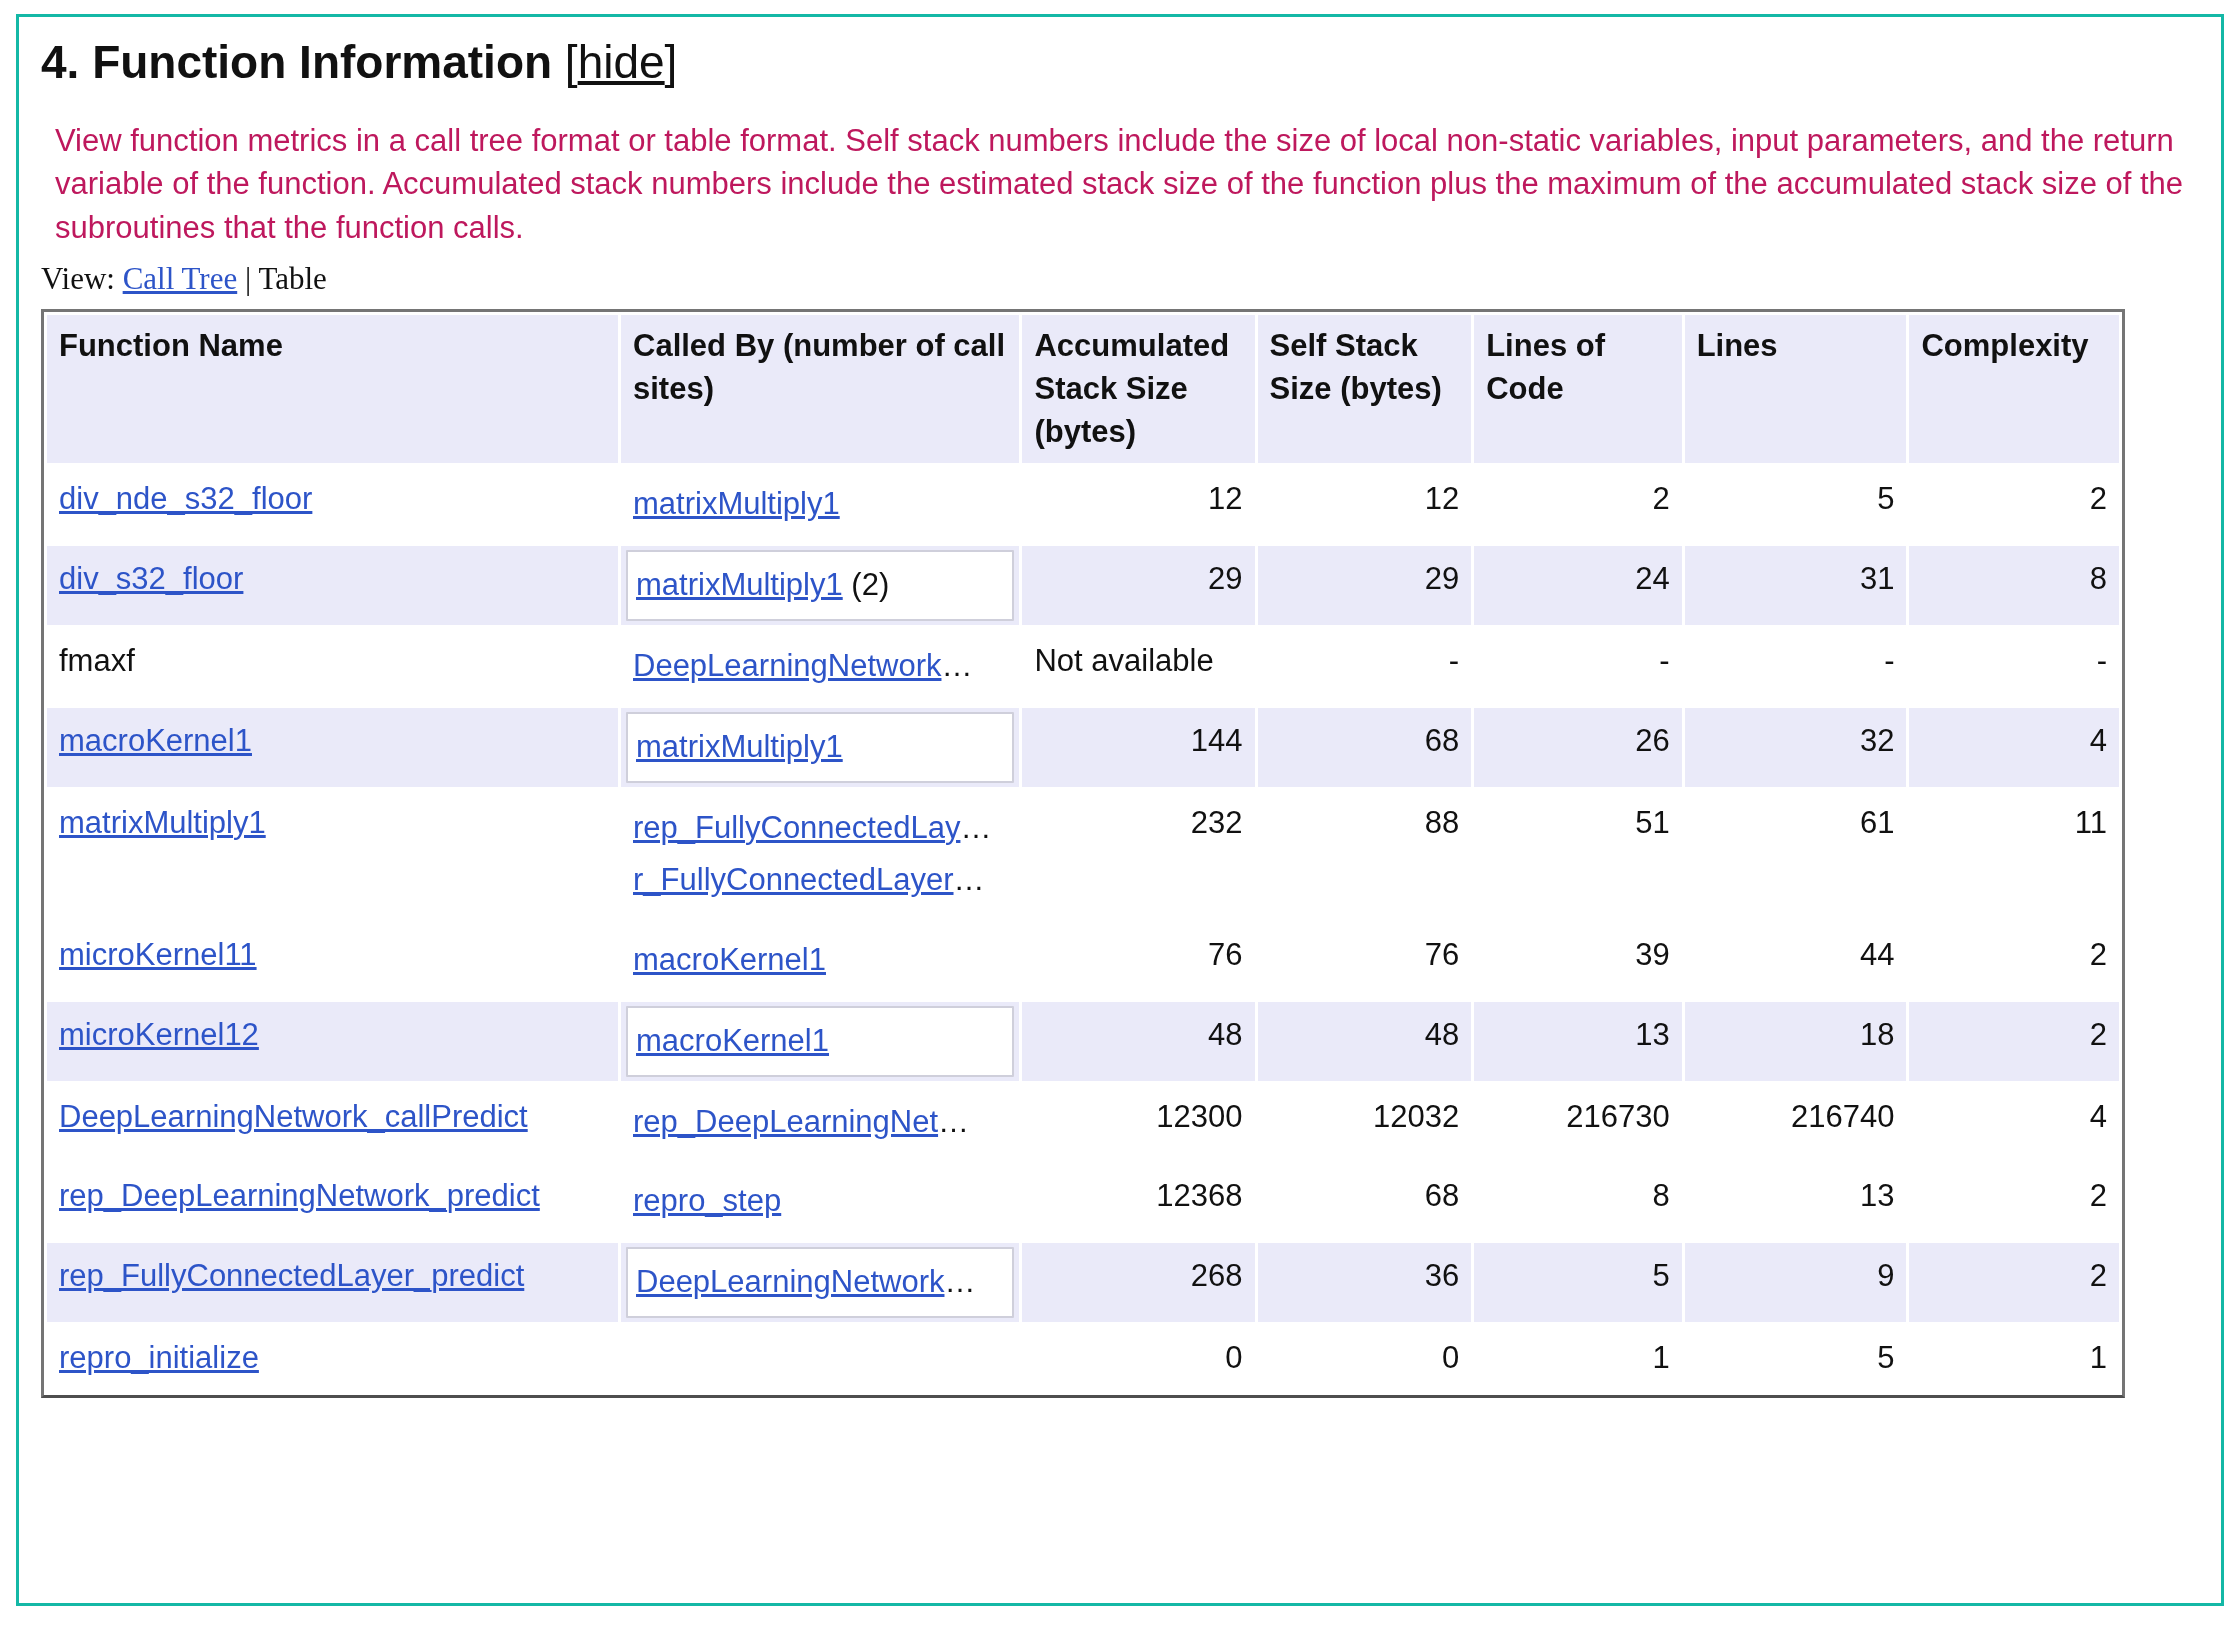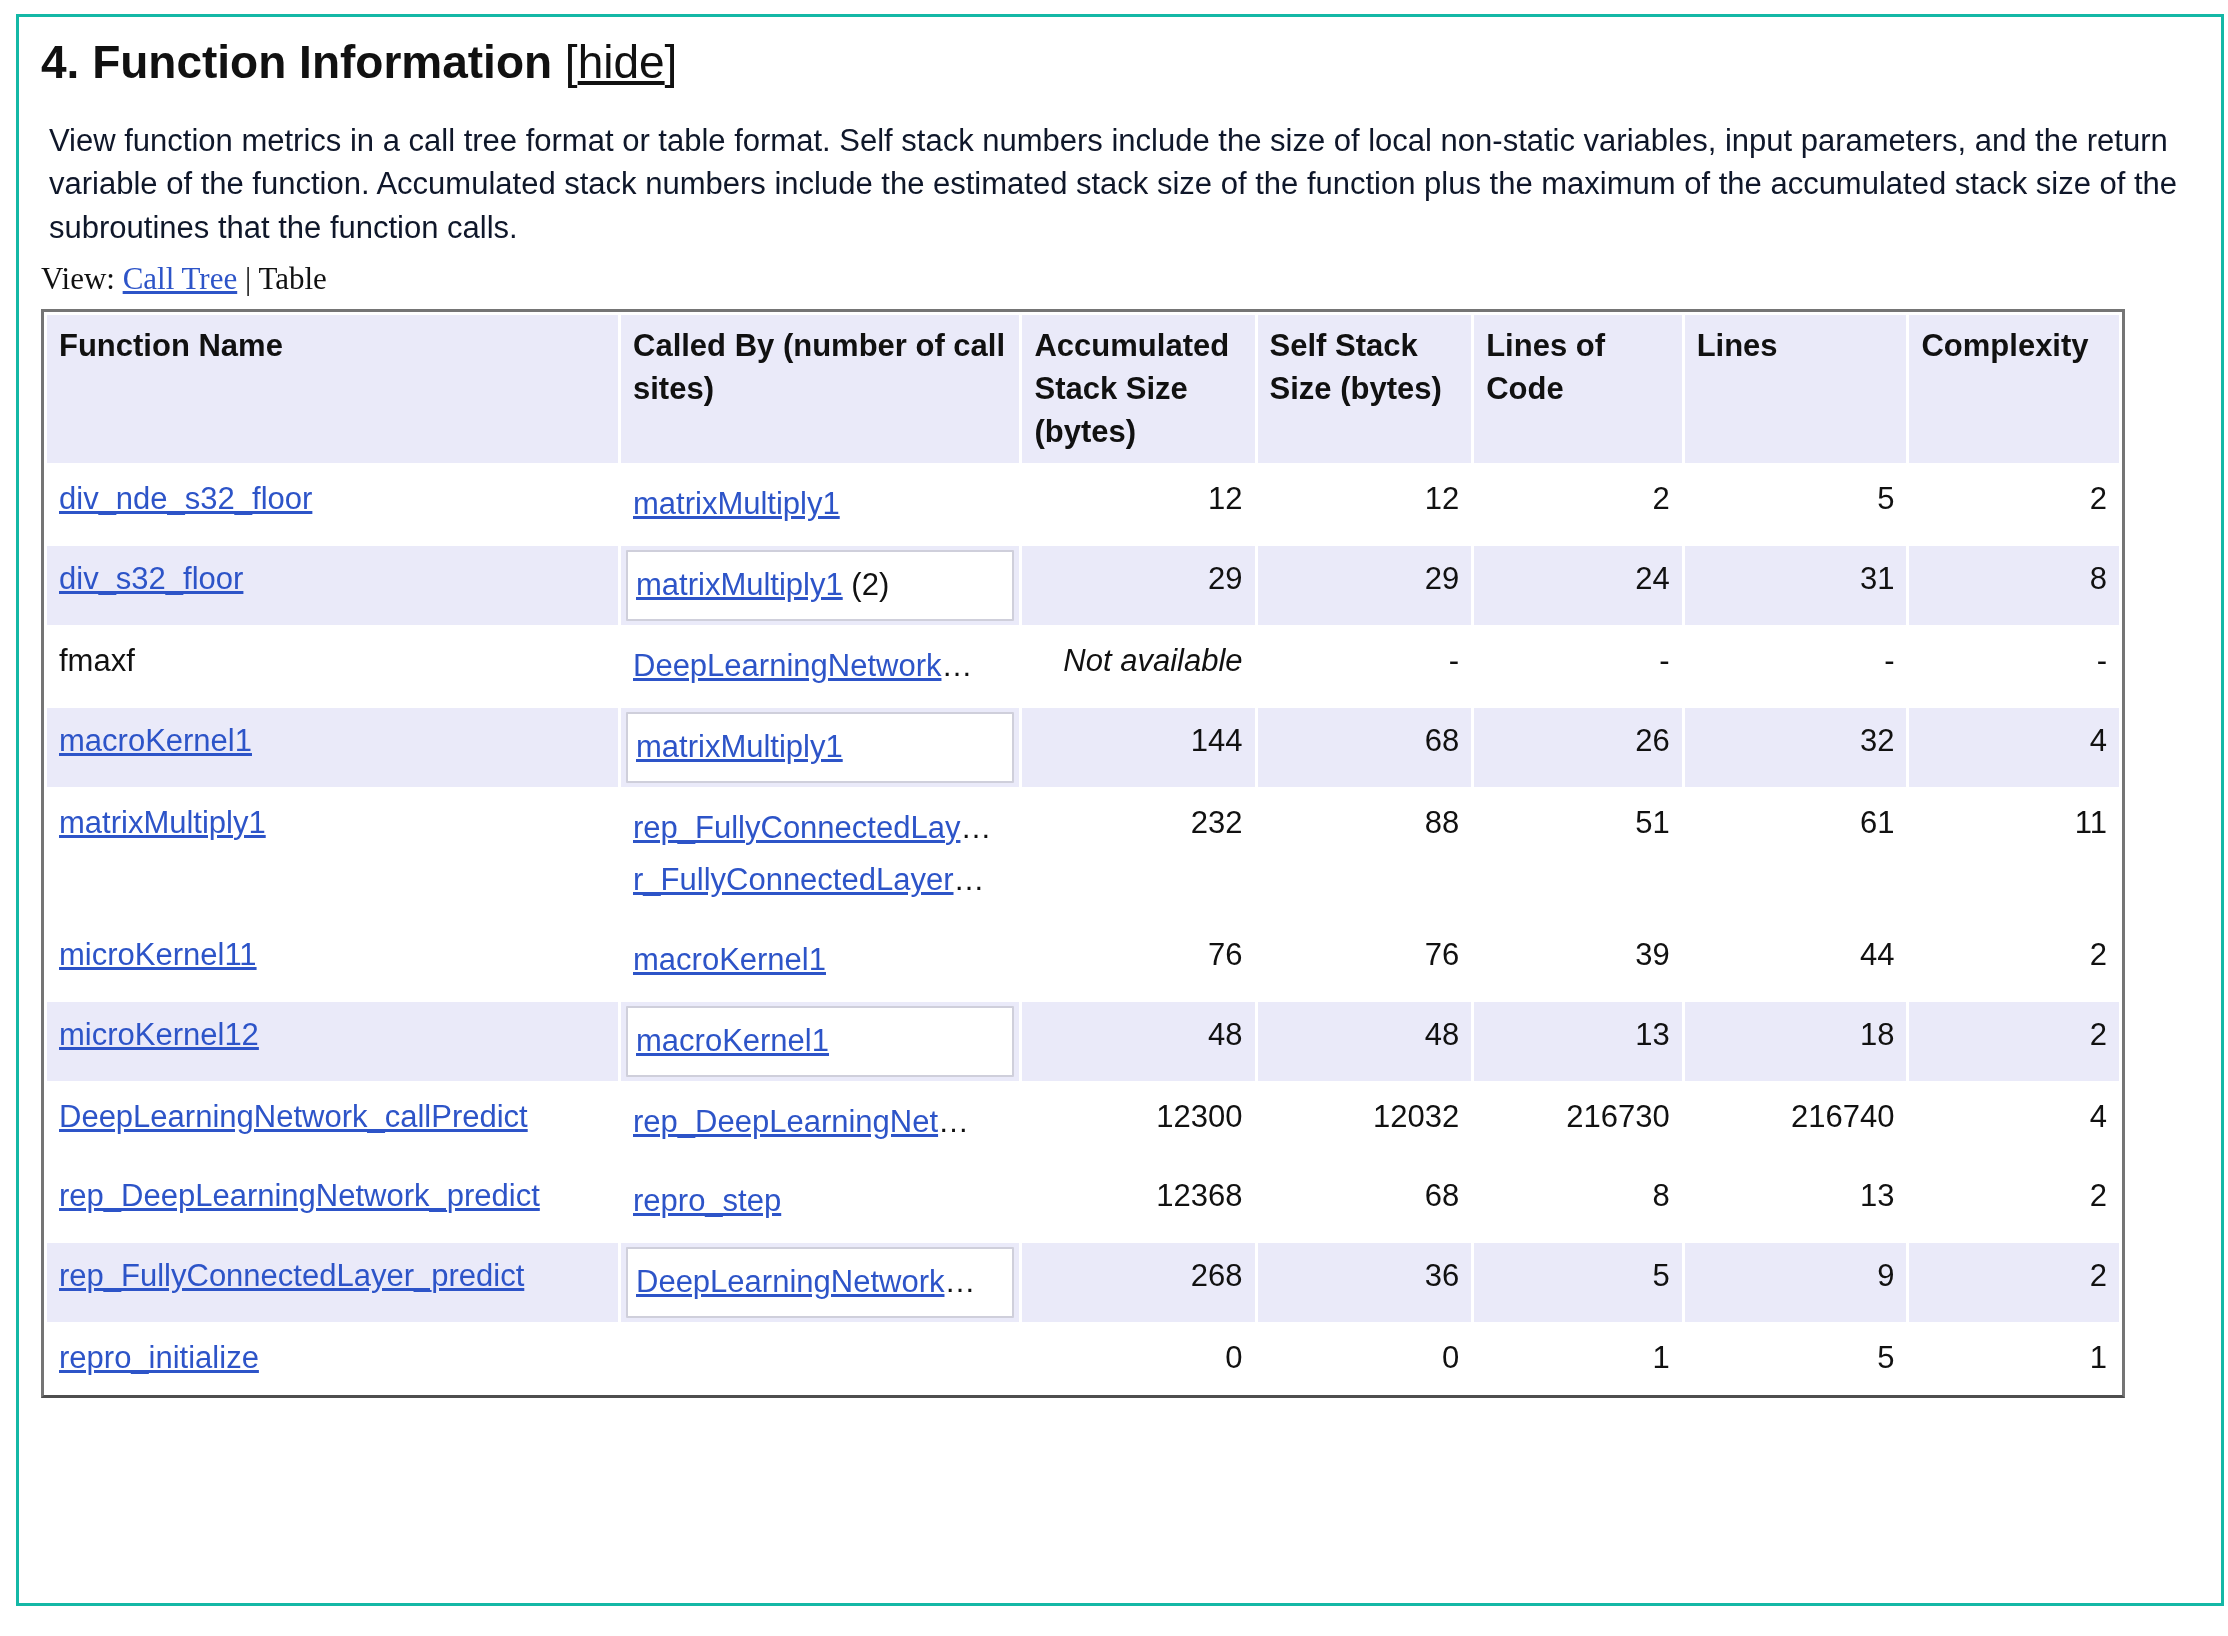--- a/index.html
+++ b/index.html
@@ -12,21 +12,21 @@
     position:absolute;left:16px;top:14px;width:2208px;height:1592px;
     border:3px solid #14b8a6;box-sizing:border-box;
     padding:10px 22px 0 22px;background:#fff;overflow:hidden;
   }
   .section-title{
     font-size:46px;font-weight:bold;margin:8px 0 30px 0;color:#111;
   }
   .section-title .hide-wrap{font-weight:normal;}
   .hide-link{color:#111;text-decoration:underline;cursor:pointer;}
   .description{
-    font-size:31px;line-height:1.40;margin:0 0 12px 8px;max-width:2150px;color:#0f172a;
+    font-size:31px;line-height:1.40;margin:0 0 12px 14px;max-width:2150px;color:#be185d;
   }
   .view-line{font-size:31px;margin:0 0 12px 0;font-family:Liberation Serif, serif;}
   .lnk{color:#2d54c8;text-decoration:underline;cursor:pointer;}
   .view-sep{color:#111;}
   table.fn-table{
     width:2084px;border:3px solid #757575;border-bottom-color:#4e4e4e;
     border-collapse:separate;border-spacing:3px;background:#fff;
     font-size:31px;table-layout:fixed;
   }
   col.c-fn{width:27.8%;} col.c-cb{width:19.4%;} col.c-acc{width:11.3%;}
@@ -34,21 +34,21 @@
   col.c-cx{width:10.2%;}
   th{
     background:#EAEAF9;font-weight:bold;text-align:left;vertical-align:top;
     padding:10px 12px;line-height:1.38;color:#111;
   }
   th.num{text-align:left;}
   td{vertical-align:top;padding:12px 12px;line-height:1.38;}
   tr.stripe td{background:#EAEAF9;}
   tr.plain td{background:#fff;}
   td.num{text-align:right;white-space:nowrap;}
-  td.num.na{text-align:right;font-style:italic;white-space:normal;}
+  td.num.na{text-align:left;white-space:normal;}
   td.cb{padding:4px 5px;}
   .cb-plain{padding:8px 7px;}
   .cb-box{
     background:#fff;border:2px solid #cfcfdb;border-radius:1px;
     padding:7px 8px;min-height:44px;
   }
   .cb-line{padding:5px 0;white-space:nowrap;overflow:hidden;}
   .sfx{color:#111;text-decoration:none;}
 </style>
 </head>

